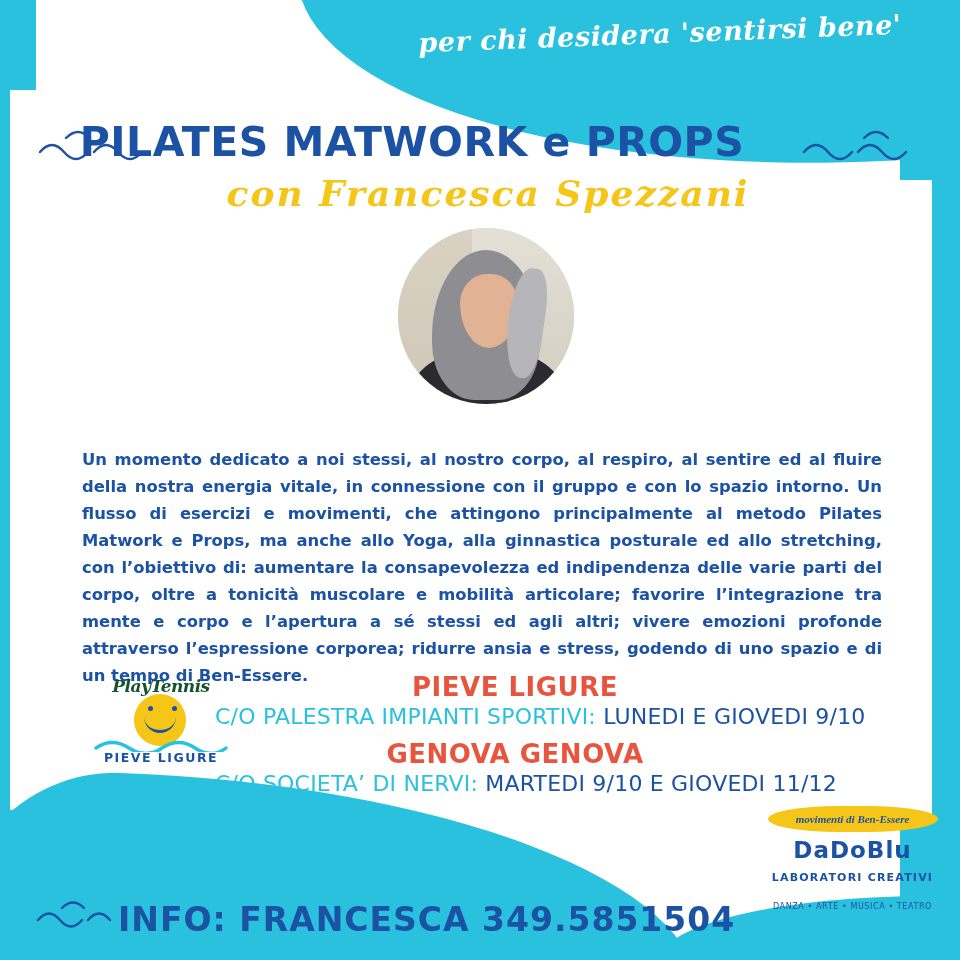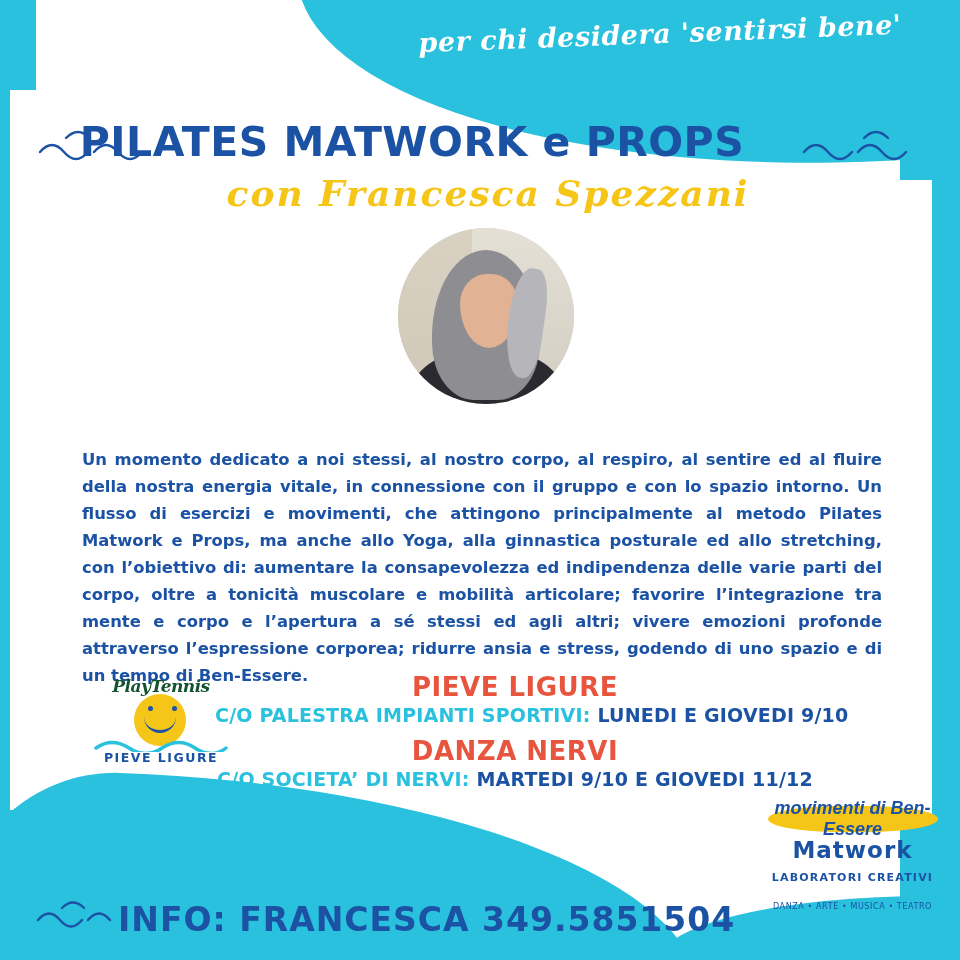--- a/index.html
+++ b/index.html
@@ -257,22 +257,22 @@
   .sched-city {
     color: #e8553f;
     font-family: "DejaVu Sans", sans-serif;
     font-weight: bold;
     font-size: 26px;
     letter-spacing: 0.5px;
     margin-bottom: 2px;
   }
   .sched-line {
     font-family: "DejaVu Sans", sans-serif;
-    font-weight: bold;
-    font-size: 19px;
+    font-weight: normal;
+    font-size: 22px;
     letter-spacing: 0.2px;
     margin-bottom: 10px;
     white-space: nowrap;
   }
   .sched-venue { color: #29c1de; }
   .sched-when { color: #1b52a4; }
 
   
   .logo-tennis {
     position: absolute;
@@ -353,24 +353,24 @@
     height: 26px;
     margin: 0 auto 6px;
     background: #f5c518;
     border-radius: 50% / 60%;
     display: flex;
     align-items: center;
     justify-content: center;
   }
   .db-banner span {
     color: #1b52a4;
-    font-family: Liberation Sans, sans-serif;
+    font-family: Liberation Serif, serif;
     font-style: italic;
     font-weight: bold;
-    font-size: 18px;
+    font-size: 11px;
   }
   .db-name {
     color: #1b52a4;
     font-family: "DejaVu Sans", sans-serif;
     font-weight: bold;
     font-size: 23px;
     letter-spacing: 1px;
     line-height: 24px;
   }
   .db-sub {
@@ -461,31 +461,31 @@
     </svg>
     <div class="lt-city">PIEVE LIGURE</div>
   </div>
 
   <div class="schedule">
     <div class="sched-city">PIEVE LIGURE</div>
     <div class="sched-line">
       <span class="sched-venue">C/O PALESTRA IMPIANTI SPORTIVI:</span>
       <span class="sched-when">LUNEDI E GIOVEDI 9/10</span>
     </div>
-    <div class="sched-city">DANZA NERVI</div>
+    <div class="sched-city">GENOVA GENOVA</div>
     <div class="sched-line">
       <span class="sched-venue">C/O SOCIETA’ DI NERVI:</span>
       <span class="sched-when">MARTEDI 9/10 E GIOVEDI 11/12</span>
     </div>
   </div>
 
   <div class="logo-dadoblu">
     <div class="db-banner">
       <span>movimenti di Ben-Essere</span>
     </div>
-    <div class="db-name">Matwork</div>
+    <div class="db-name">DaDoBlu</div>
     <div class="db-sub">LABORATORI CREATIVI</div>
     <div class="db-sub2">DANZA • ARTE • MUSICA • TEATRO</div>
   </div>
 
   <div class="info">INFO: FRANCESCA 349.5851504</div>
 
 </div>
 
 </body></html>

